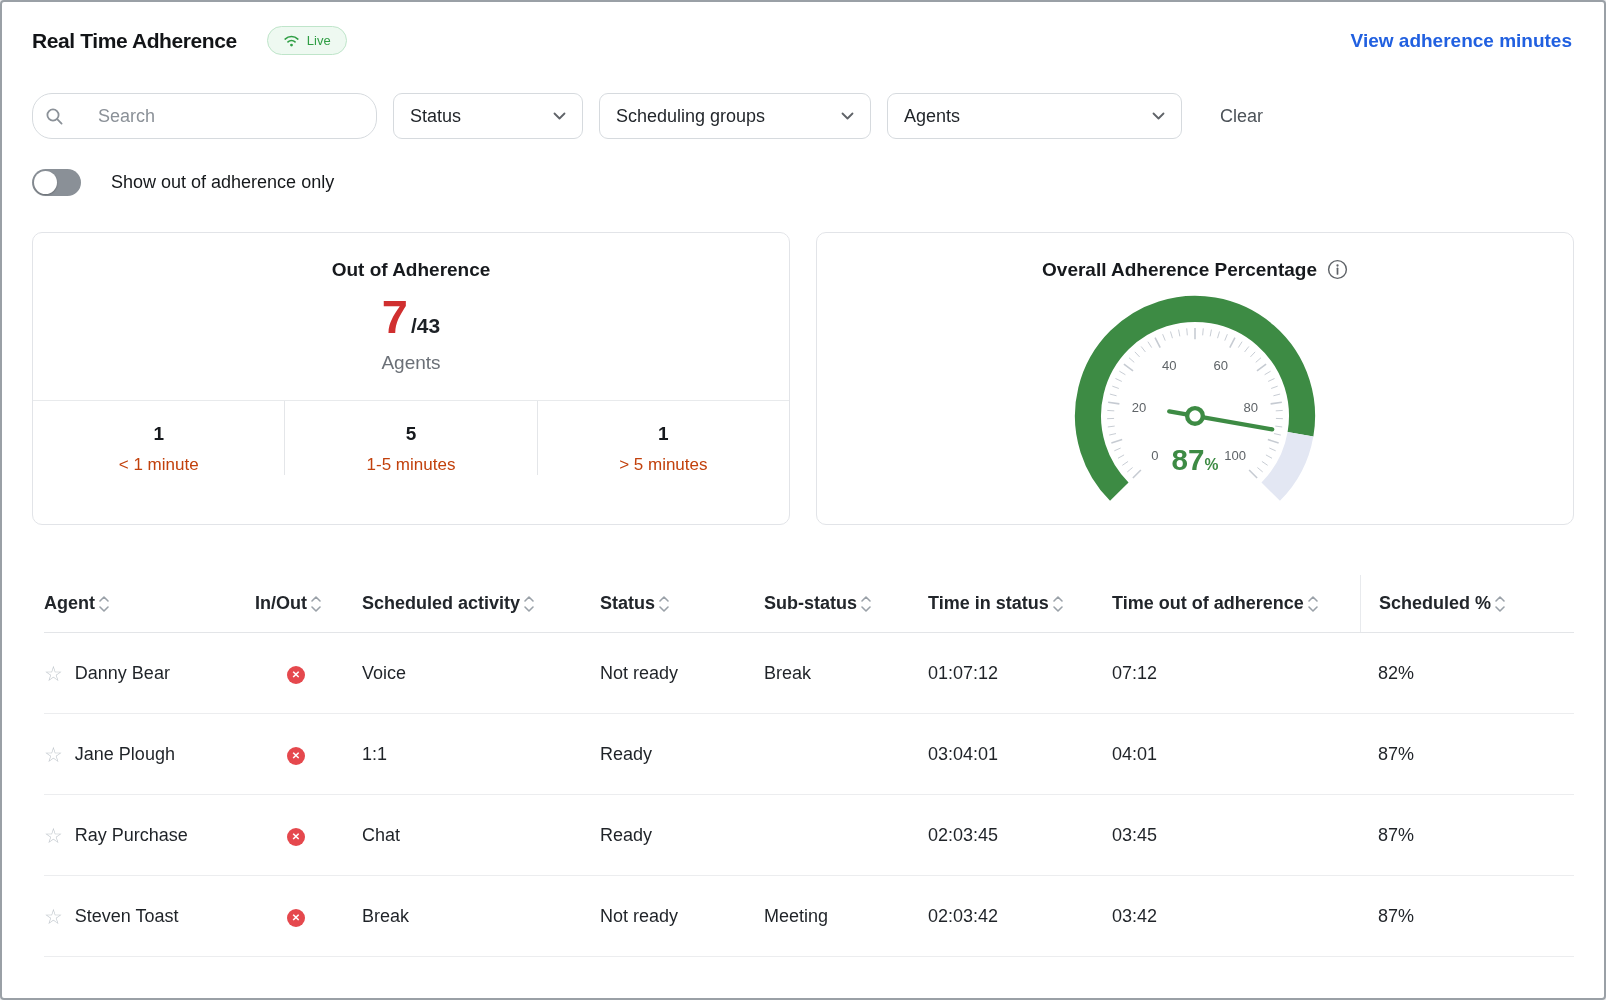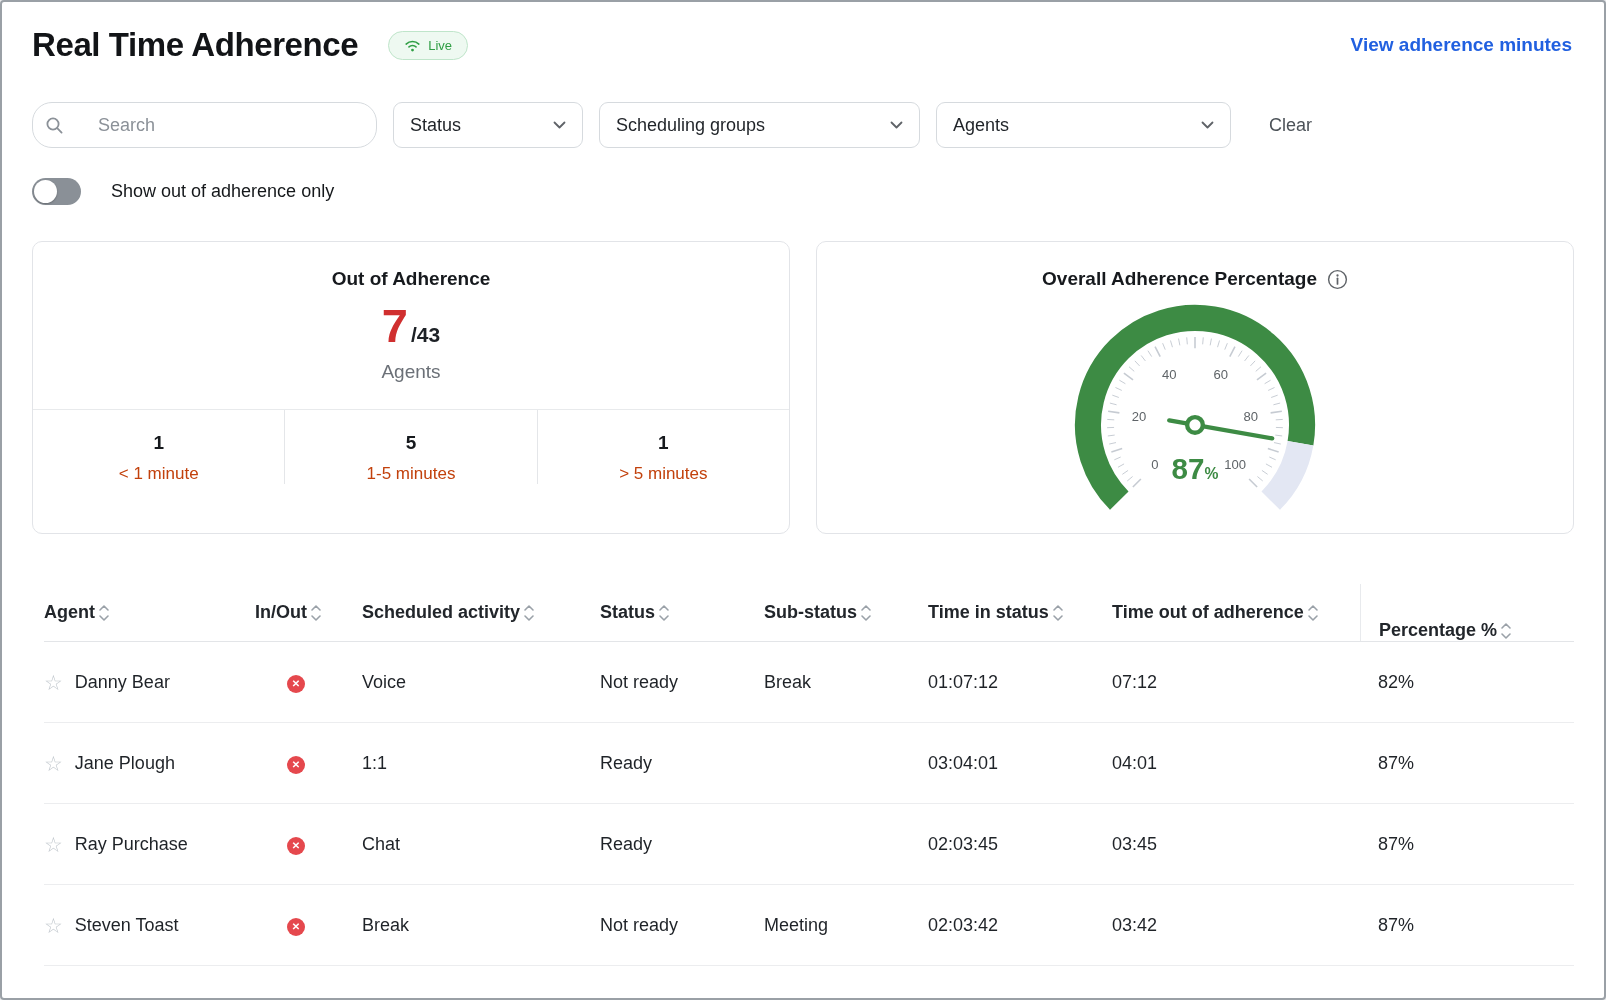--- a/index.html
+++ b/index.html
@@ -5,69 +5,69 @@
   * { margin:0; padding:0; box-sizing:border-box; }
   html,body { background:#e9eaec; }
   body { font-family:"Liberation Sans", sans-serif; }
   .frame {
     width:1606px; height:1000px; background:#fff;
     border:2px solid #9aa0a6; border-radius:4px; overflow:hidden; position:relative;
   }
   
   .topbar { display:flex; align-items:center; justify-content:space-between; padding:24px 32px 0 30px; }
   .title-group { display:flex; align-items:center; }
-  h1 { font-size:33px; font-weight:700; color:#121417; letter-spacing:-0.4px; }
+  h1 { font-size:21px; font-weight:700; color:#121417; letter-spacing:-0.4px; }
   .live-badge {
     margin-left:30px; display:inline-flex; align-items:center; gap:7px;
     background:#eef9f1; border:1px solid #bfe5ca; border-radius:999px;
     padding:6px 15px; color:#2f9e44; font-size:13px; font-weight:500;
   }
   .report-link { color:#2160e0; font-size:19px; font-weight:600; text-decoration:none; cursor:pointer; }
   
   .filters { display:flex; align-items:center; gap:16px; margin:38px 30px 0; }
   .search-box { position:relative; width:345px; }
   .search-box svg { position:absolute; left:13px; top:14px; }
   .search-box input {
     width:100%; height:46px; border:1px solid #d6dade; border-radius:20px;
     padding:0 14px 0 65px; font-size:18px; color:#b91c1c; font-family:inherit;
   }
   .search-box input::placeholder { color:#8b9198; }
   .dropdown {
     height:46px; border:1px solid #d6dade; border-radius:9px; background:#fff;
     display:flex; align-items:center; justify-content:space-between;
     padding:0 16px; font-size:18px; color:#1f2328; cursor:pointer;
   }
-  .dd-status { width:190px; } .dd-groups { width:321px; } .dd-agents { width:295px; }
+  .dd-status { width:190px; } .dd-groups { width:272px; } .dd-agents { width:295px; }
   .clear-btn { background:none; border:none; font-family:inherit; font-size:18px; color:#4c5258; margin-left:22px; cursor:pointer; }
   
   .toggle-row { display:flex; align-items:center; gap:30px; margin:30px 30px 0; }
   .toggle { width:49px; height:27px; border-radius:14px; background:#8a9097; position:relative; cursor:pointer; }
   .toggle .knob { width:23px; height:23px; border-radius:50%; background:#fff; position:absolute; top:2px; left:2px; box-shadow:0 1px 2px rgba(0,0,0,.25); }
   .toggle-row .lbl { font-size:18px; color:#15181b; }
   
   .cards { display:flex; gap:26px; margin:36px 30px 0;border-radius:19px; }
   .card { flex:1; border:1px solid #e2e4e8; border-radius:10px; background:#fff; height:293px; overflow:hidden; }
   .card h2 { font-size:19px; font-weight:700; color:#16191d; text-align:center; margin-top:26px; }
   .big-num { display:flex; justify-content:center; align-items:baseline; margin-top:12px; }
   .big-num .red { font-size:47px; font-weight:700; color:#d02f2f; line-height:1; }
   .big-num .total { font-size:21px; font-weight:700; color:#1d2126; margin-left:3px; }
   .unit { text-align:center; color:#6b7077; font-size:19px; margin-top:12px; }
   .card-divider { border-top:1px solid #e8eaec; margin-top:26px; }
   .breakdown { display:flex; }
   .bd-item { flex:1; text-align:center; padding:22px 0 0; }
   .bd-item + .bd-item { border-left:1px solid #e4e6e9; }
   .bd-val { font-size:19px; font-weight:700; color:#16191d; }
   .bd-lbl { font-size:17px; color:#c2410c; margin-top:10px; }
-  .gauge-title { display:flex; align-items:flex-end; justify-content:center; gap:10px; }
+  .gauge-title { display:flex; align-items:flex-start; justify-content:center; gap:10px; }
   .gauge-wrap { display:flex; justify-content:center; margin-top:0; }
   
   .table { margin:50px 30px 0 42px; }
   .thead, .trow { display:grid; grid-template-columns:211px 107px 238px 164px 164px 184px 266px 1fr; align-items:center; }
   .thead { height:58px; border-bottom:1px solid #e3e5e8; }
-  .th { display:flex; align-items:flex-end; gap:3px; font-size:18px; font-weight:700; color:#22262b; }
+  .th { display:flex; align-items:center; gap:3px; font-size:18px; font-weight:700; color:#22262b; }
   .th.last { border-left:1px solid #e8eaed; height:100%; padding-left:18px; margin-left:-18px; }
   .trow { height:81px; border-bottom:1px solid #ecedef; font-size:18px; color:#1f2328; }
   .agent-cell { display:flex; align-items:center; gap:12px; }
   .star { color:#c3c9cf; font-size:21px; line-height:1; cursor:pointer; }
   .inout { padding-left:32px; }
   .x-badge {
     width:18px; height:18px; border-radius:50%; background:#e5484d; color:#fff;
     display:inline-flex; align-items:center; justify-content:center;
     font-size:10px; font-weight:700; line-height:1;
   }
@@ -278,21 +278,21 @@
           </svg>
         </div>
       <div class="th">
           <span>Time out of adherence</span>
           <svg width="12" height="20" viewBox="0 0 12 20">
             <polyline points="2,7 6,3 10,7" fill="none" stroke="#9aa1a8" stroke-width="1.6" stroke-linecap="round" stroke-linejoin="round"></polyline>
             <polyline points="2,13 6,17 10,13" fill="none" stroke="#9aa1a8" stroke-width="1.6" stroke-linecap="round" stroke-linejoin="round"></polyline>
           </svg>
         </div>
       <div class="th last">
-          <span>Percentage %</span>
+          <span>Scheduled %</span>
           <svg width="12" height="20" viewBox="0 0 12 20">
             <polyline points="2,7 6,3 10,7" fill="none" stroke="#9aa1a8" stroke-width="1.6" stroke-linecap="round" stroke-linejoin="round"></polyline>
             <polyline points="2,13 6,17 10,13" fill="none" stroke="#9aa1a8" stroke-width="1.6" stroke-linecap="round" stroke-linejoin="round"></polyline>
           </svg>
         </div>
     </div>
 
     <div class="trow">
       <div class="agent-cell">
         <span class="star">☆</span>

